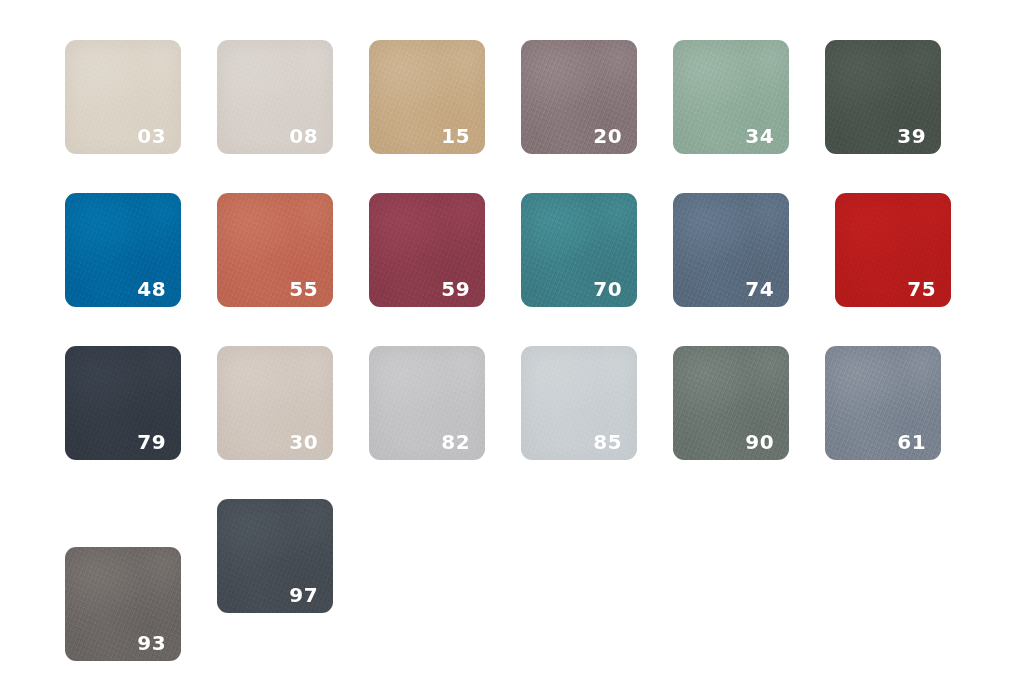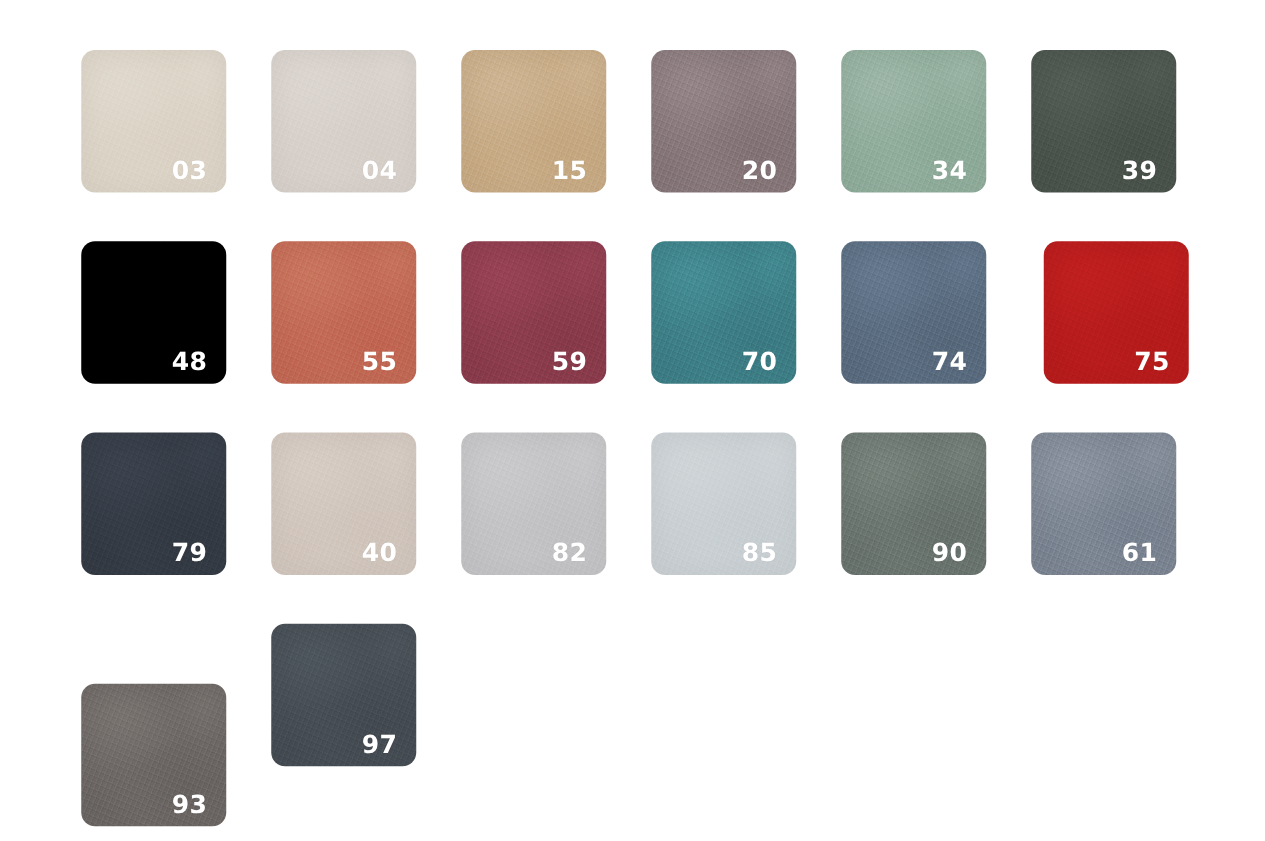--- a/index.html
+++ b/index.html
@@ -92,35 +92,35 @@
   }
 </style>
 </head>
 <body>
 
 <div id="swatch-grid">
     <div class="swatch" style="background: rgb(220, 212, 199);">
       <span class="swatch-label">03</span>
     </div>
     <div class="swatch" style="background: rgb(216, 209, 203);">
-      <span class="swatch-label">04</span>
+      <span class="swatch-label">08</span>
     </div>
     <div class="swatch" style="background: rgb(200, 172, 135);">
       <span class="swatch-label">15</span>
     </div>
     <div class="swatch" style="background: rgb(137, 121, 124);">
       <span class="swatch-label">20</span>
     </div>
     <div class="swatch" style="background: rgb(146, 174, 157); padding-left: 28px;">
       <span class="swatch-label">34</span>
     </div>
     <div class="swatch" style="background: rgb(75, 84, 77);">
       <span class="swatch-label">39</span>
     </div>
-    <div class="swatch" style="background: #000000;">
+    <div class="swatch" style="background: #0369a1;">
       <span class="swatch-label">48</span>
     </div>
     <div class="swatch" style="background: rgb(195, 107, 86);">
       <span class="swatch-label">55</span>
     </div>
     <div class="swatch" style="background: rgb(141, 61, 78);">
       <span class="swatch-label">59</span>
     </div>
     <div class="swatch" style="background: rgb(63, 129, 137);">
       <span class="swatch-label">70</span>
@@ -128,21 +128,21 @@
     <div class="swatch" style="background: rgb(92, 110, 130);">
       <span class="swatch-label">74</span>
     </div>
     <div class="swatch" style="background: #b91c1c; margin-left: 10px;">
       <span class="swatch-label">75</span>
     </div>
     <div class="swatch" style="background: rgb(53, 60, 70); padding-left: 32px;">
       <span class="swatch-label">79</span>
     </div>
     <div class="swatch" style="background: rgb(210, 199, 190);">
-      <span class="swatch-label">40</span>
+      <span class="swatch-label">30</span>
     </div>
     <div class="swatch" style="background: rgb(196, 196, 198);">
       <span class="swatch-label">82</span>
     </div>
     <div class="swatch" style="background: rgb(202, 208, 211); padding-left: 21px;">
       <span class="swatch-label">85</span>
     </div>
     <div class="swatch" style="background: rgb(109, 119, 113);">
       <span class="swatch-label">90</span>
     </div>

